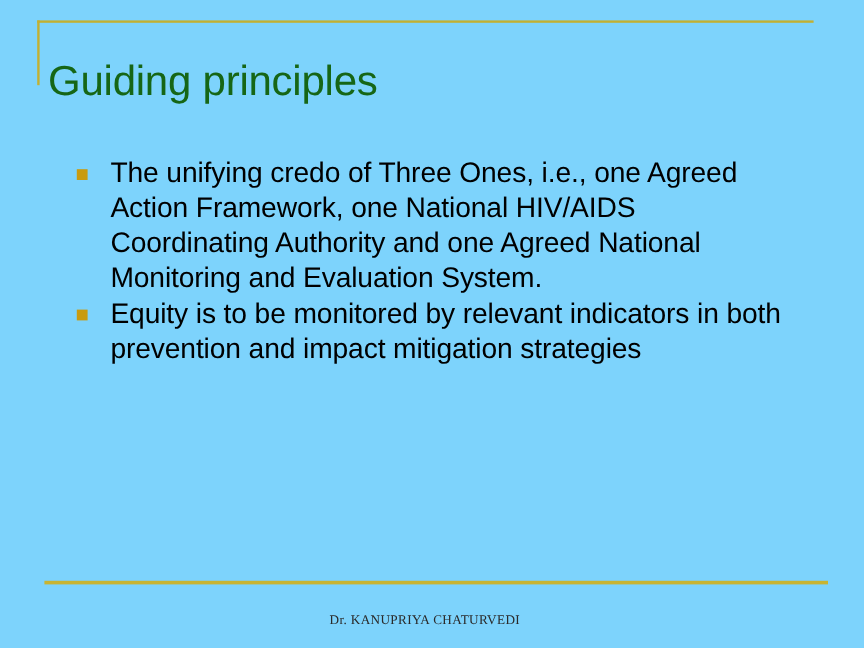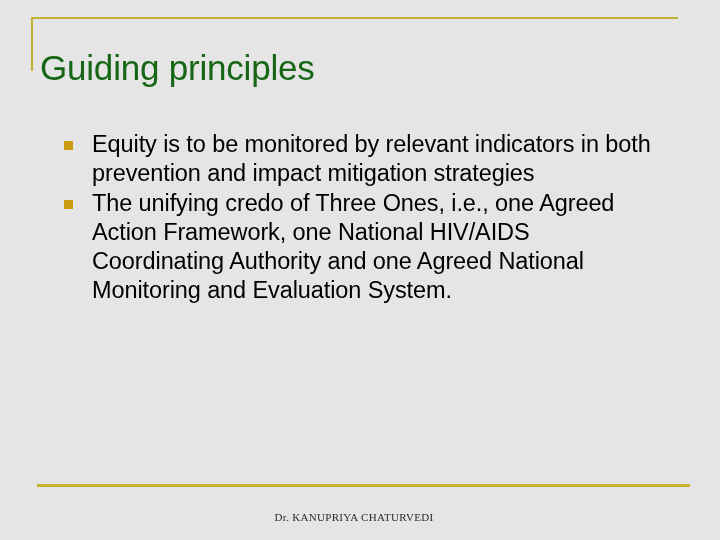--- a/index.html
+++ b/index.html
@@ -11,21 +11,21 @@
     width: 720px;
     height: 540px;
     overflow: hidden;
     font-family: "Liberation Sans", sans-serif;
   }
 
   #slide {
     position: relative;
     width: 720px;
     height: 540px;
-    background: #e5e5e5;
+    background: #7dd3fc;
     box-sizing: border-box;
   }
 
   
   .title-rule-top {
     position: absolute;
     left: 31px;
     top: 17px;
     width: 647px;
     height: 2px;
@@ -110,24 +110,24 @@
 <div id="slide">
 
   <div class="title-rule-top"></div>
   <div class="title-rule-left"></div>
 
   <h1 class="slide-title">Guiding principles</h1>
 
   <ul class="body-list">
     <li class="bullet-item">
       <span class="bullet-marker"></span>
-      <span class="bullet-text">Equity is to be monitored by relevant indicators in both prevention and impact mitigation strategies</span>
+      <span class="bullet-text">The unifying credo of Three Ones, i.e., one Agreed Action Framework, one National HIV/AIDS Coordinating Authority and one Agreed National Monitoring and Evaluation System.</span>
     </li>
     <li class="bullet-item">
       <span class="bullet-marker"></span>
-      <span class="bullet-text">The unifying credo of Three Ones, i.e., one Agreed Action Framework, one National HIV/AIDS Coordinating Authority and one Agreed National Monitoring and Evaluation System.</span>
+      <span class="bullet-text">Equity is to be monitored by relevant indicators in both prevention and impact mitigation strategies</span>
     </li>
   </ul>
 
   <div class="footer-rule"></div>
   <div class="footer-text">Dr. KANUPRIYA CHATURVEDI</div>
 
 </div>
 
 </body></html>

